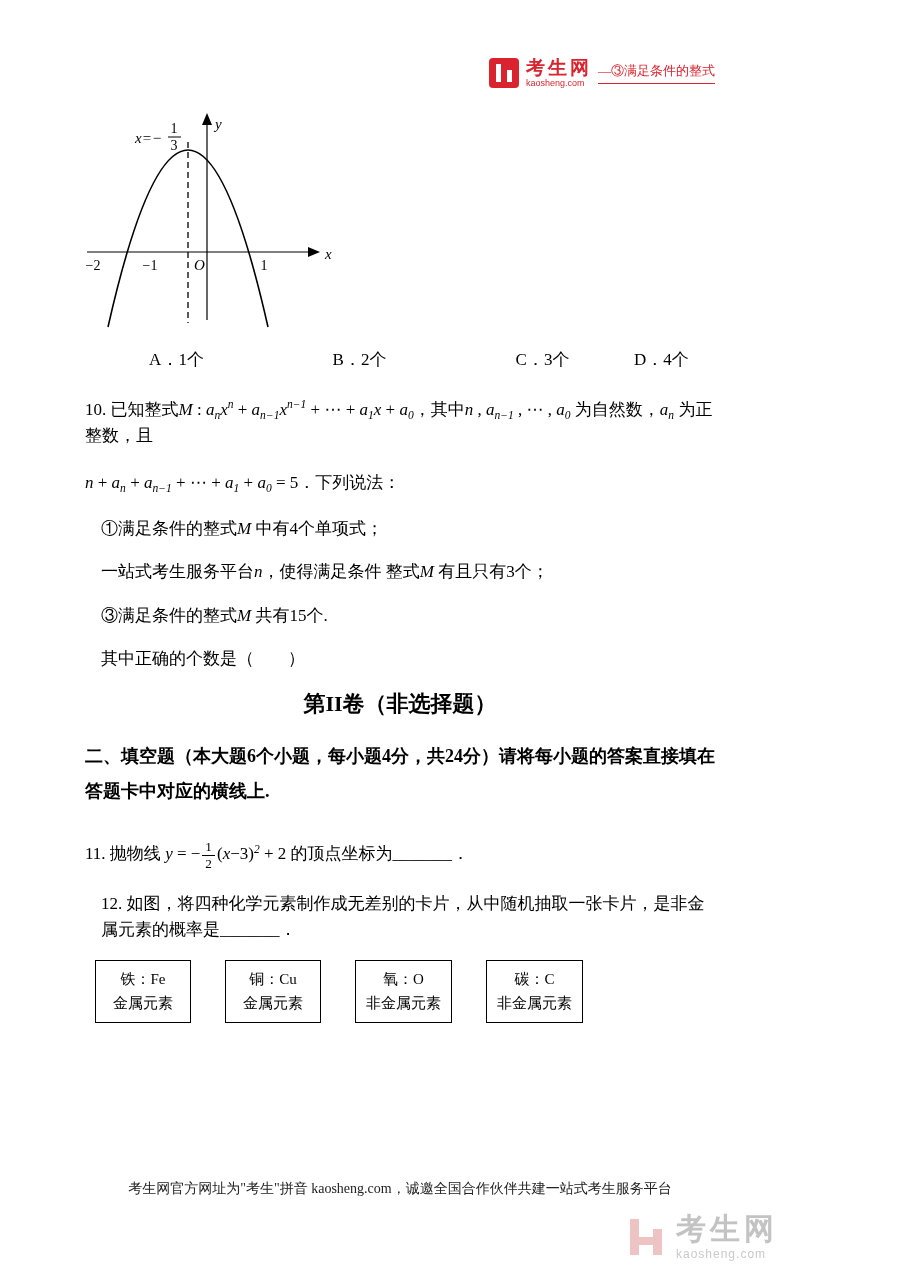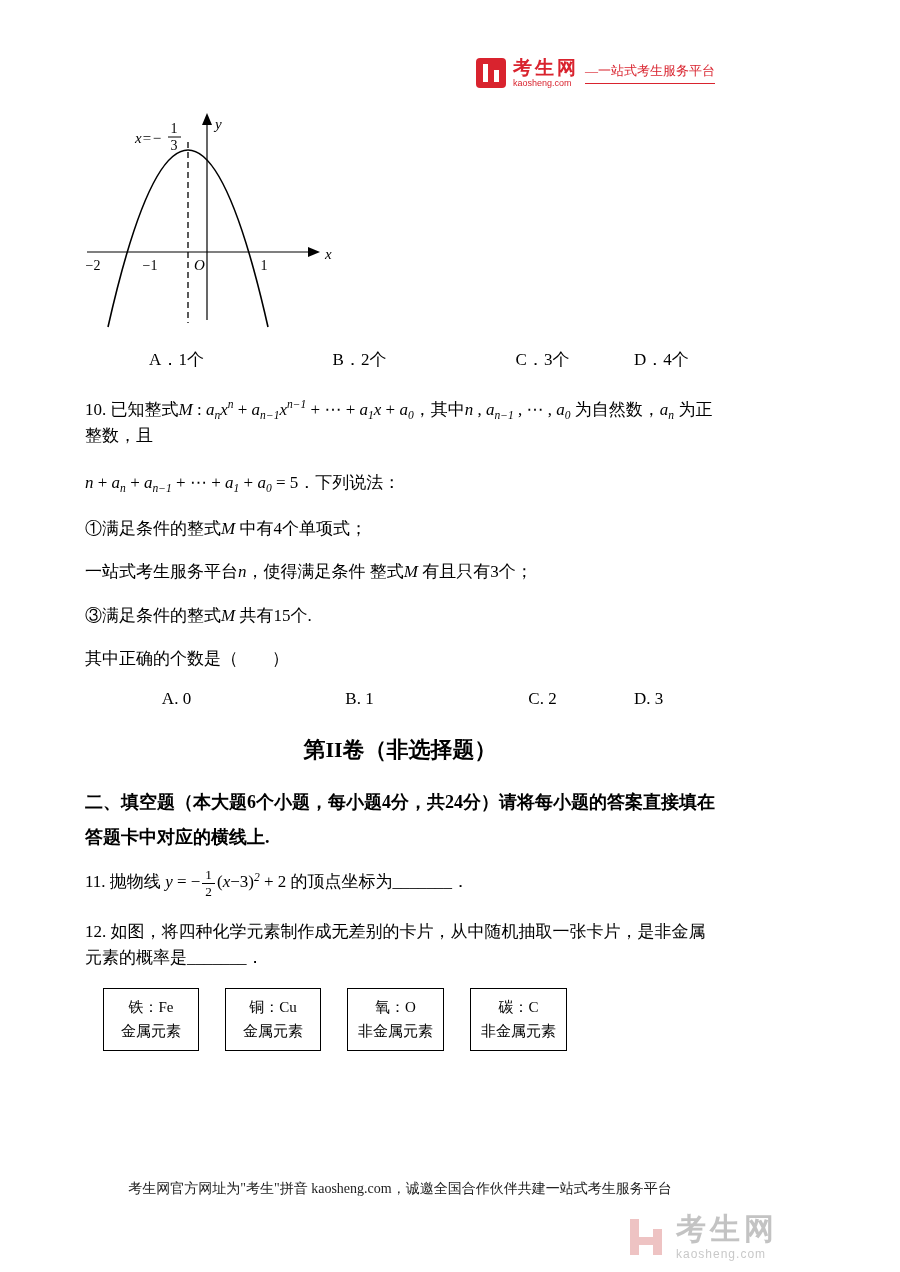--- a/index.html
+++ b/index.html
@@ -28,34 +28,34 @@
 
   
   .content { padding: 100px 85px 0 85px; font-size: 17px; }
 
   .graph-wrap { margin: 2px 0 0 -8px; }
 
   .opt-row { display: flex; margin: 6px 0 26px 0; text-align: center; }
   .opt-row .opt { width: 183px; flex: none; }
   .opt-row .opt:last-child { width: auto; }
 
-  .qline { margin-bottom: 17px; line-height: 1.55; }
+  .qline { margin-bottom: 17px; line-height: 1.55; margin-left: 16px; }
   .qline-sp { margin-bottom: 20px; line-height: 1.55; }
 
   sub, sup { font-size: 68%; line-height: 0; }
   .var { font-style: italic; font-family: "Liberation Serif", "DejaVu Serif", serif; }
 
   .frac { display: inline-block; vertical-align: -0.65em; text-align: center; font-size: 0.78em; line-height: 1.05; padding: 0 2px; }
   .frac .fnum { display: block; border-bottom: 1px solid #000; padding: 0 3px 1px; }
   .frac .fden { display: block; padding-top: 1px; }
 
   .section-title { text-align: center; font-weight: bold; font-size: 22px; margin: 6px 0 20px 0; }
-  .section-intro { font-weight: bold; font-size: 18px; line-height: 1.9; margin-bottom: 14px; }
+  .section-intro { font-weight: bold; font-size: 18px; line-height: 1.9; margin-bottom: 32px; }
 
-  .cards-row { display: flex; gap: 26px; margin: 4px 0 26px 18px; }
+  .cards-row { display: flex; gap: 34px; margin: 4px 0 26px 10px; }
   .el-card { border: 1px solid #000; min-width: 96px; padding: 7px 10px; text-align: center; font-size: 15px; line-height: 1.55; }
 
   
   .footer { position: absolute; left: 0; right: 0; bottom: 74px; text-align: center; font-size: 14px; color: #222; }
 
   
   .watermark { position: absolute; right: 22px; bottom: 12px; display: flex; align-items: center; }
   .wm-icon { width: 40px; height: 44px; position: relative; margin-right: 10px; flex: none; }
   .wm-icon .b1, .wm-icon .b2, .wm-icon .b3 {
     position: absolute; background: #eec3c3;
@@ -75,21 +75,21 @@
 <body>
 
 <div class="page">
 
   <div class="brand">
     <div class="brand-icon"></div>
     <div class="brand-text">
       <span class="brand-name">考生网</span>
       <span class="brand-domain">kaosheng.com</span>
     </div>
-    <span class="brand-tagline">—一站式考生服务平台</span>
+    <span class="brand-tagline">—③满足条件的整式</span>
   </div>
 
   <div class="content">
 
     <div class="graph-wrap">
       <svg width="270" height="235" viewBox="0 0 270 235">
 
         <line x1="10" y1="150" x2="234" y2="150" stroke="#000" stroke-width="1.2"></line>
         <polygon points="231,145 243,150 231,155" fill="#000"></polygon>
 
@@ -122,26 +122,20 @@
       <span class="opt">D．4个</span>
     </div>
 
     <div>
       <p class="qline-sp"><span>10. 已知整式</span><span class="var">M</span><span> : </span><span class="var">a</span><sub class="var">n</sub><span class="var">x</span><sup class="var">n</sup><span> + </span><span class="var">a</span><sub class="var">n−1</sub><span class="var">x</span><sup class="var">n−1</sup><span> + ⋯ + </span><span class="var">a</span><sub class="var">1</sub><span class="var">x</span><span> + </span><span class="var">a</span><sub class="var">0</sub><span>，其中</span><span class="var">n</span><span> , </span><span class="var">a</span><sub class="var">n−1</sub><span> , ⋯ , </span><span class="var">a</span><sub class="var">0</sub><span> 为自然数，</span><span class="var">a</span><sub class="var">n</sub><span> 为正整数，且</span></p>
       <p class="qline-sp"><span class="var">n</span><span> + </span><span class="var">a</span><sub class="var">n</sub><span> + </span><span class="var">a</span><sub class="var">n−1</sub><span> + ⋯ + </span><span class="var">a</span><sub class="var">1</sub><span> + </span><span class="var">a</span><sub class="var">0</sub><span> = 5．下列说法：</span></p>
       <p class="qline"><span>①满足条件的整式</span><span class="var">M</span><span> 中有4个单项式；</span></p>
       <p class="qline"><span>一站式考生服务平台</span><span class="var">n</span><span>，使得满足条件  整式</span><span class="var">M</span><span> 有且只有3个；</span></p>
       <p class="qline"><span>③满足条件的整式</span><span class="var">M</span><span> 共有15个.</span></p>
       <p class="qline">其中正确的个数是（　　）</p>
-      <div class="opt-row">
-        <span class="opt">A. 0</span>
-        <span class="opt">B. 1</span>
-        <span class="opt">C. 2</span>
-        <span class="opt">D. 3</span>
-      </div>
     </div>
 
     <h2 class="section-title">第II卷（非选择题）</h2>
     <p class="section-intro">二、填空题（本大题6个小题，每小题4分，共24分）请将每小题的答案直接填在答题卡中对应的横线上.</p>
 
     <p class="qline-sp"><span>11. 抛物线 </span><span class="var">y</span><span> = −</span><span class="frac"><span class="fnum">1</span><span class="fden">2</span></span><span>(</span><span class="var">x</span><span>−3)</span><sup class="var">2</sup><span> + 2 的顶点坐标为_______．</span></p>
 
     <p class="qline">12. 如图，将四种化学元素制作成无差别的卡片，从中随机抽取一张卡片，是非金属元素的概率是_______．</p>
     <div class="cards-row">
       <div class="el-card">

